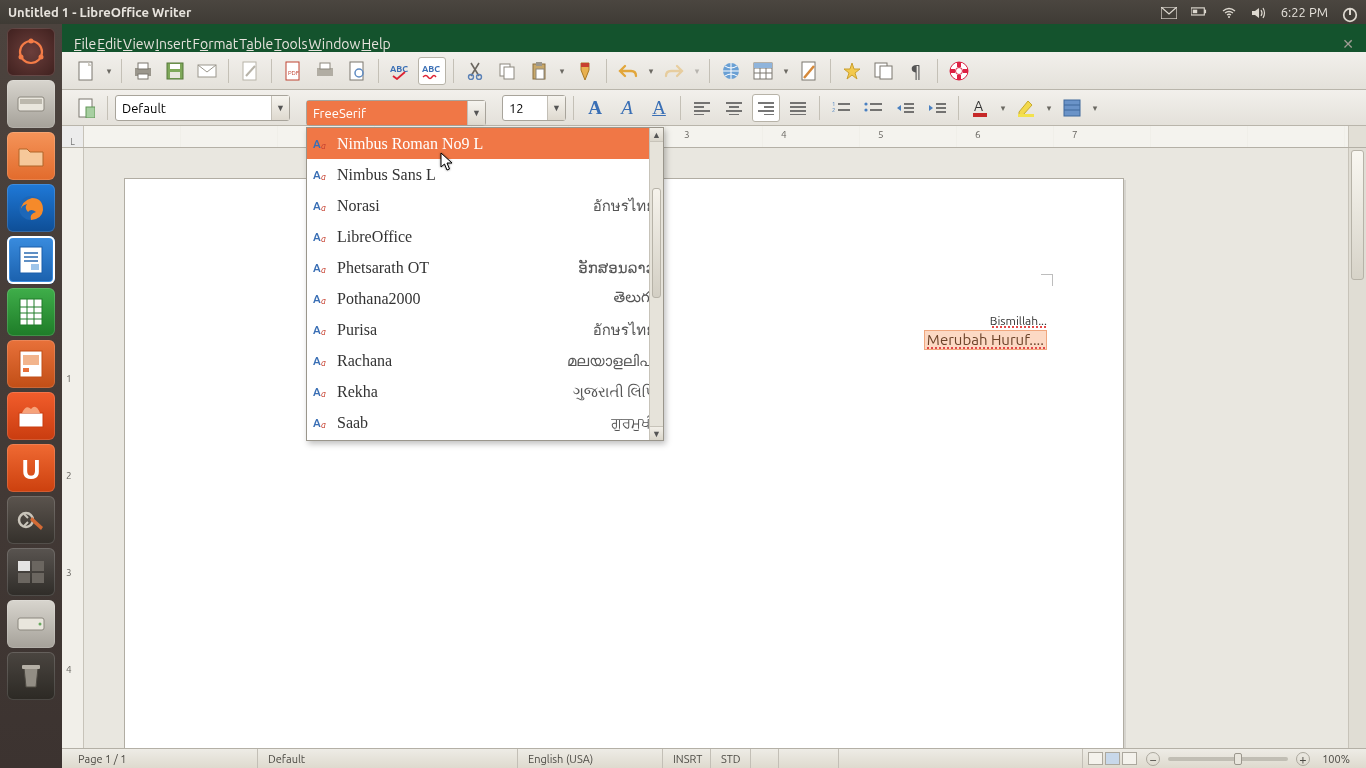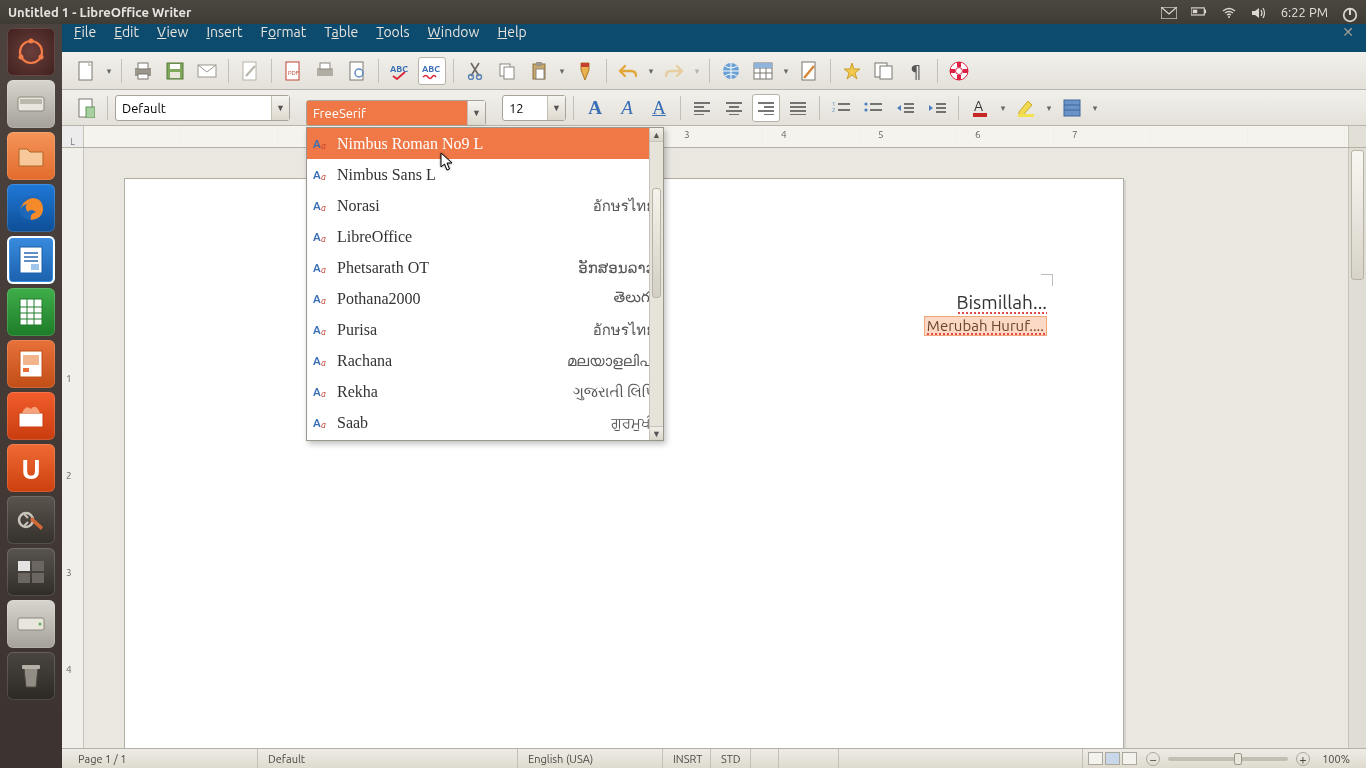--- a/index.html
+++ b/index.html
@@ -10,21 +10,21 @@
 .syspanel .title { font-weight:bold; }
 .syspanel .right { margin-left:auto; display:flex; align-items:flex-end; gap:14px; }
 .sysicon { display:inline-block; width:16px; height:12px; }
 
 
 .launcher { position:absolute; top:24px; left:0; width:62px; bottom:0; background:linear-gradient(#4c433e,#3c3330); display:flex; flex-direction:column; align-items:center; padding-top:4px; gap:4px; }
 .licon { width:48px; height:48px; border-radius:6px; box-shadow:inset 0 0 0 1px rgba(255,255,255,.15); display:flex; align-items:center; justify-content:center; font-size:22px; color:#fff; }
 
 
 .appwin { position:absolute; top:24px; left:62px; right:0; bottom:0; background:#2e2e2e; }
-.menubar { height:28px; background:#0c4a6e; display:flex; align-items:flex-start; padding:0 12px; gap:18px; color:#e7e3dd; font-size:14px; }
+.menubar { height:28px; background:#14532d; display:flex; align-items:flex-end; padding:0 12px; gap:1px; color:#e7e3dd; font-size:14px; }
 .menubar span u{text-decoration:underline;}
 .menubar .closebtn{ margin-left:auto; color:#a09c94; font-size:14px; cursor:pointer;}
 
 
 .toolbar { background:linear-gradient(#f2f0ec,#e4e1da); border-bottom:1px solid #b9b5ab; display:flex; align-items:center; padding:3px 10px; gap:4px; }
 .toolbar.row1{ height:38px;}
 .toolbar.row2{ height:36px;}
 .tbtn { width:28px; height:28px; border:1px solid transparent; border-radius:3px; display:flex; align-items:center; justify-content:center; font-size:15px; color:#4c4a44; cursor:pointer;}
 .tsep{ width:1px; height:24px; background:#c4c0b6; margin:0 3px;}
 .tdrop{ width:10px; font-size:9px; color:#6b6962; display:flex; align-items:center; justify-content:center;}
@@ -49,21 +49,21 @@
 .workspace{ position:absolute; top:124px; left:0; right:0; bottom:20px; background:#e9e7e0; display:flex;}
 .vruler{ width:22px; background:#f1efe9; border-right:1px solid #c7c3b9; position:relative;}
 .vruler .num{position:absolute; left:4px; font-size:10px; color:#676560;}
 .docscroll{ flex:1; overflow:hidden; position:relative; background:#e9e7e0;}
 .rightscroll{ width:18px; background:#e0ddd4; border-left:1px solid #c7c3b9; position:relative;}
 .rightscroll .thumb{position:absolute; top:2px; left:2px; right:2px; height:130px; background:linear-gradient(#f9f7f1,#d7d3c8); border:1px solid #b7b3a8; border-radius:3px;}
 
 .page{ position:absolute; top:30px; left:40px; width:1000px; height:1294px; background:#fff; border:1px solid #b1ada3; box-shadow:2px 2px 0 rgba(0,0,0,.08);}
 .margin-corner{position:absolute; right:70px; top:95px; width:12px; height:12px; border-right:1px solid #bdbdbd; border-top:1px solid #bdbdbd;}
 .docbody{ position:absolute; top:112px; right:76px; left:160px; text-align:right; font-family:"Times New Roman", serif; }
-.line1{ font-size:19px; color:#333; }
+.line1{ font-size:12px; color:#333;margin-top:23px; }
 .line2{ display:inline-block; font-size:15px; color:#6b4329; background:#fcd9c4; border:1px solid #f0a77e; padding:0 2px; margin-top:3px;}
 .line3{ font-size:21px; color:#222; margin-top:4px; }
 .squiggle{ background-image:linear-gradient(90deg, rgba(233,60,60,0) 0 2px, #e24a4a 2px 4px); background-size:4px 2px; background-repeat:repeat-x; background-position:0 100%; padding-bottom:1px;}
 
 
 .fontpopup{ position:absolute; top:0; left:0; width:358px; background:#fff; border:1px solid #9a968c; box-shadow:2px 3px 6px rgba(0,0,0,.25); z-index:50;}
 .fontpopup .inner{ max-height:312px; overflow:hidden;}
 .frow{ display:flex; align-items:center; height:31px; padding:0 8px 0 6px; font-size:16px; color:#333; cursor:pointer; gap:8px;}
 .frow.hl{ background:#f07746; color:#fff;}
 .frow .fic{ width:16px; height:14px; flex-shrink:0;}

